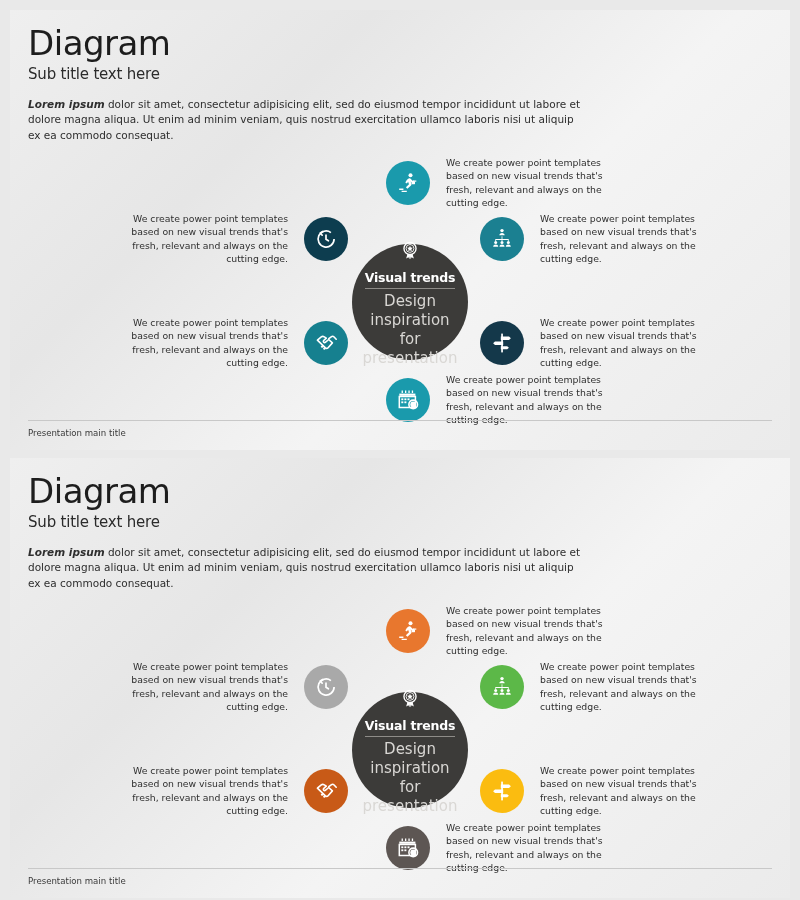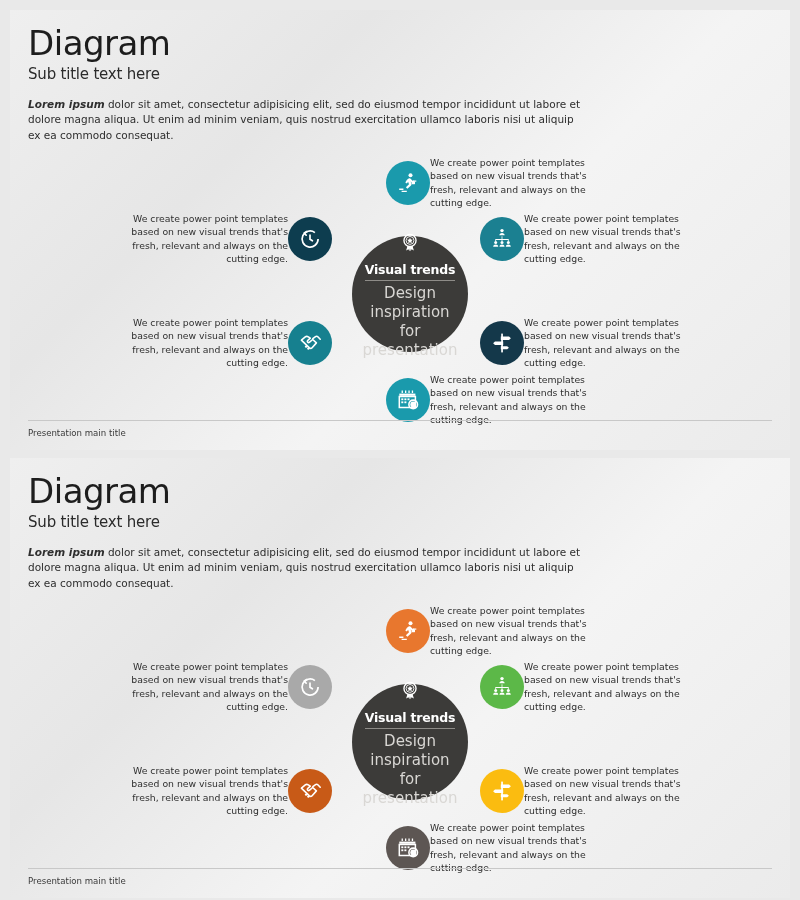--- a/index.html
+++ b/index.html
@@ -61,21 +61,21 @@
   .diagram {
     position: relative;
     width: 780px;
     height: 300px;
     margin-top: 4px;
   }
 
   .center-circle {
     position: absolute;
     left: 342px;
-    top: 88px;
+    top: 96px;
     width: 116px;
     height: 116px;
     border-radius: 50%;
     background: #3c3b39;
     color: #ffffff;
     display: flex;
     flex-direction: column;
     align-items: center;
     justify-content: center;
     text-align: center;
@@ -94,21 +94,21 @@
     font-size: 15px;
     line-height: 1.28;
     color: #d9d7d4;
   }
 
   
   .node {
     position: absolute;
     display: flex;
     align-items: center;
-    gap: 0;
+    gap: 16px;
   }
   .node.left { flex-direction: row; }
   .node.left .node-text { text-align: right; }
   .node.right .node-text { text-align: left; }
 
   .node-circle {
     width: 44px;
     height: 44px;
     border-radius: 50%;
     display: flex;

